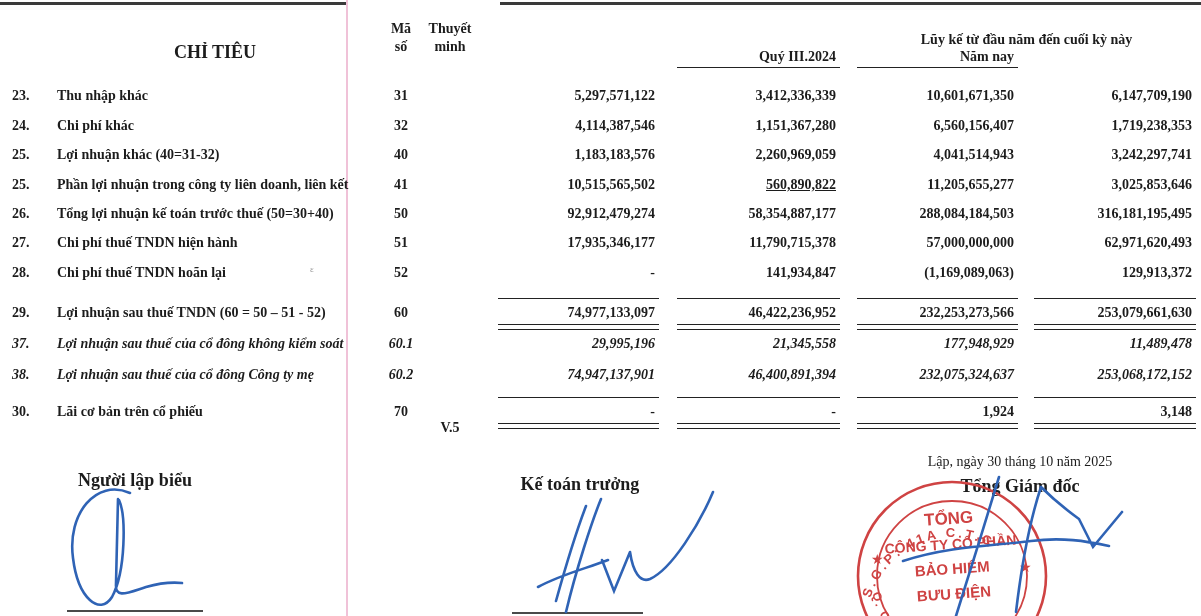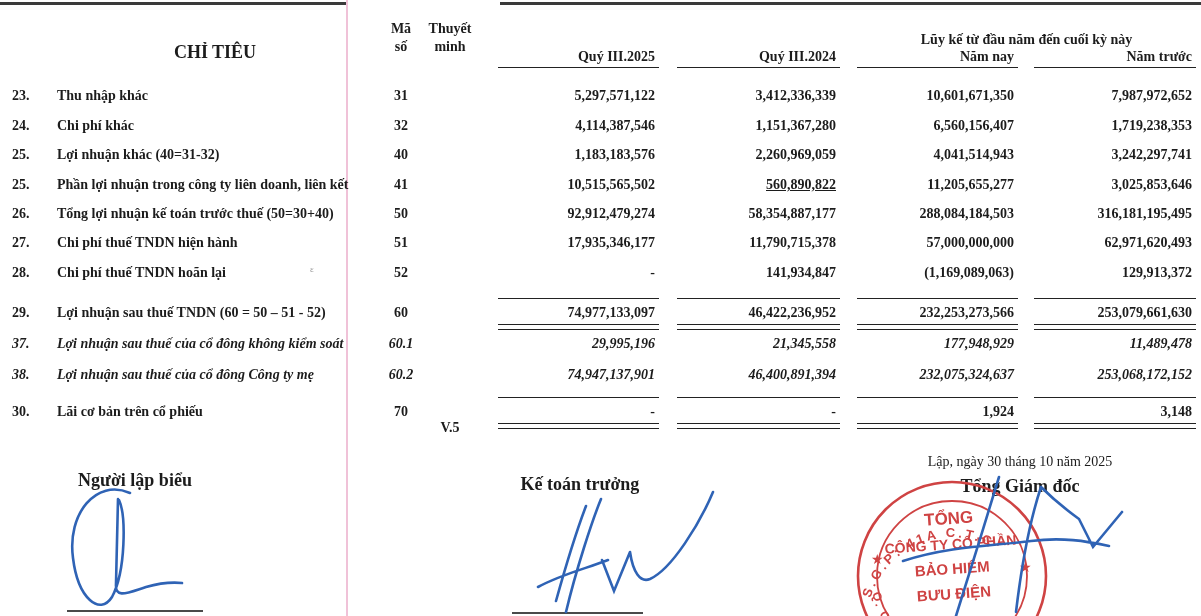--- a/index.html
+++ b/index.html
@@ -40,34 +40,32 @@
   <div class="abs b fs14 c" style="left:378px;top:20px;width:46px;line-height:18px;">
     <div>Mã</div>
     <div>số</div>
   </div>
   <div class="abs b fs14 c" style="left:424px;top:20px;width:52px;line-height:18px;">
     <div>Thuyết</div>
     <div>minh</div>
   </div>
   <div class="abs b fs14 c nowrap" style="left:857px;top:30px;width:339px;">Lũy kế từ đầu năm đến cuối kỳ này</div>
 
-  <div class="abs b fs14 r colhead nowrap" style="left:498px;top:47px;width:161px;height:21px;">Quý III.2025</div>
   <div class="abs b fs14 r colhead nowrap" style="left:677px;top:47px;width:163px;height:21px;">Quý III.2024</div>
   <div class="abs b fs14 r colhead nowrap" style="left:857px;top:47px;width:161px;height:21px;">Năm nay</div>
-  <div class="abs b fs14 r colhead nowrap" style="left:1034px;top:47px;width:162px;height:21px;">Năm trước</div>
 
   <div id="rows">
       <div>
         <div class="abs fs14 b nowrap " style="left: 12px; top: 86px; width: 40px;">23.</div>
         <div class="abs fs14 b nowrap " style="left: 57px; top: 86px; width: 320px;">Thu nhập khác</div>
         <div class="abs fs14 b nowrap c" style="left: 378px; top: 86px; width: 46px;">31</div>
         <div class="abs fs14 b nowrap r cell-val" style="left: 498px; top: 86px; width: 161px;">5,297,571,122</div>
         <div class="abs fs14 b nowrap r cell-val" style="left: 677px; top: 86px; width: 163px;">3,412,336,339</div>
         <div class="abs fs14 b nowrap r cell-val" style="left: 857px; top: 86px; width: 161px;">10,601,671,350</div>
-        <div class="abs fs14 b nowrap r cell-val" style="left: 1034px; top: 86px; width: 162px;">7,987,972,652</div>
+        <div class="abs fs14 b nowrap r cell-val" style="left: 1034px; top: 86px; width: 162px;">6,147,709,190</div>
       </div>
       <div>
         <div class="abs fs14 b nowrap " style="left: 12px; top: 116px; width: 40px;">24.</div>
         <div class="abs fs14 b nowrap " style="left: 57px; top: 116px; width: 320px;">Chi phí khác</div>
         <div class="abs fs14 b nowrap c" style="left: 378px; top: 116px; width: 46px;">32</div>
         <div class="abs fs14 b nowrap r cell-val" style="left: 498px; top: 116px; width: 161px;">4,114,387,546</div>
         <div class="abs fs14 b nowrap r cell-val" style="left: 677px; top: 116px; width: 163px;">1,151,367,280</div>
         <div class="abs fs14 b nowrap r cell-val" style="left: 857px; top: 116px; width: 161px;">6,560,156,407</div>
         <div class="abs fs14 b nowrap r cell-val" style="left: 1034px; top: 116px; width: 162px;">1,719,238,353</div>
       </div>

